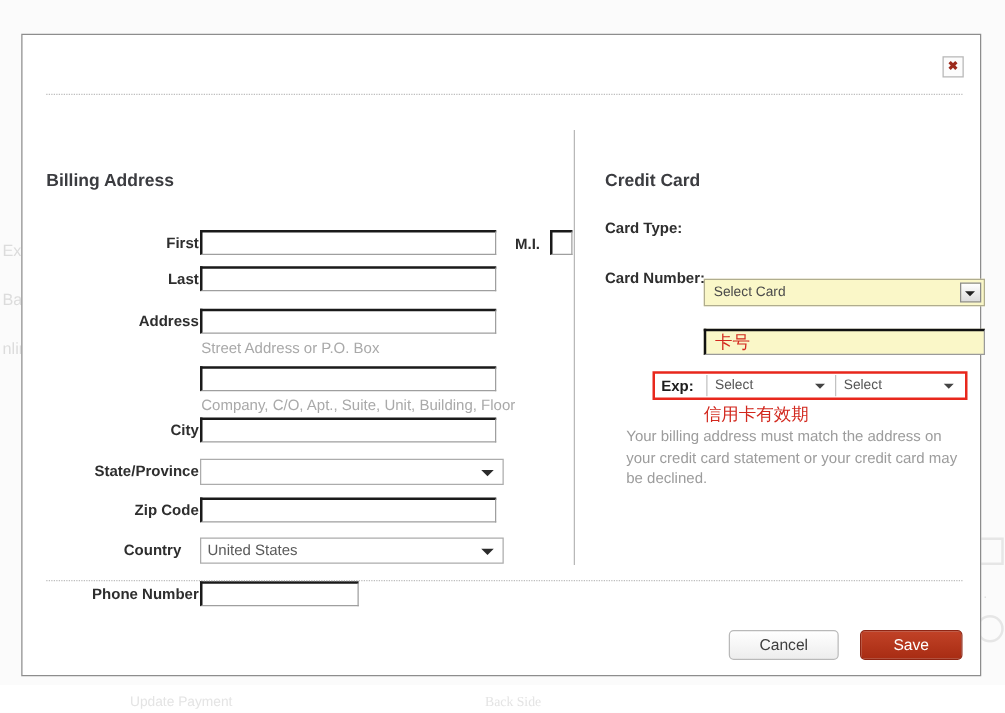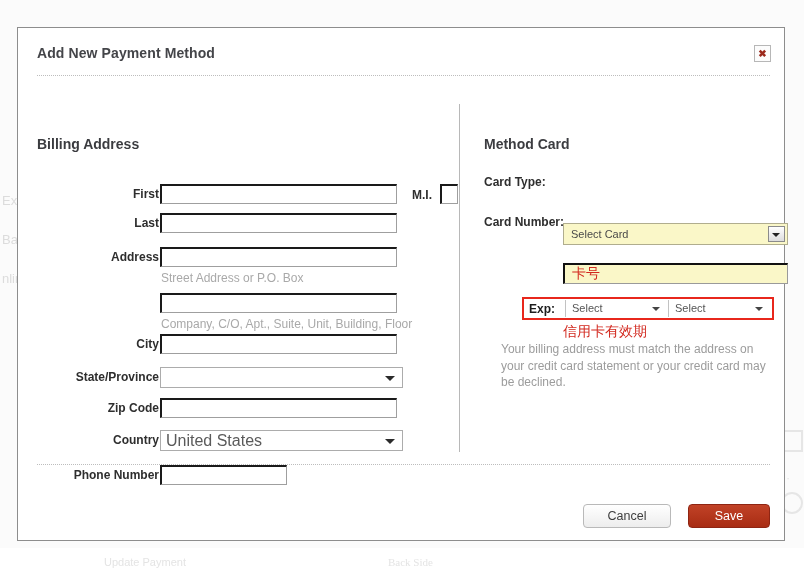--- a/index.html
+++ b/index.html
@@ -174,21 +174,21 @@
     color: #a9a9a9;
     white-space: nowrap;
   }
   .select-input {
     position: absolute;
     height: 21px;
     border: 1px solid #acacac;
     background: #ffffff;
     box-sizing: border-box;
     font-family: "Liberation Sans", sans-serif;
-    font-size: 16px;
+    font-size: 12px;
     color: #5a5a5a;
     padding-left: 5px;
     line-height: 19px;
     cursor: pointer;
   }
   .arrow-down {
     position: absolute;
     right: 7px;
     top: 50%;
     margin-top: -2px;
@@ -389,30 +389,29 @@
 
   <div id="bg-bottom-strip">
     <div class="bg-bottom-text" style="left:104px;">Update Payment</div>
     <div class="bg-bottom-text" style="left:388px;font-family:Liberation Serif, serif;">Back Side</div>
   </div>
 </div>
 
 <div id="modal">
 
   <div id="modal-header">
-    <div id="modal-title">Add New Payment Method</div>
     <div id="close-button">✖</div>
   </div>
   <div id="header-divider"></div>
 
   <div id="modal-body">
     <div id="col-divider"></div>
 
     <div class="section-title" id="billing-title">Billing Address</div>
-    <div class="section-title" id="credit-title">Method Card</div>
+    <div class="section-title" id="credit-title">Credit Card</div>
 
     <div id="billing-form">
 
       <div class="form-row" style="left:0; top:108px; width:440px;">
         <div class="field-label" style="right:299px;">First</div>
         <input class="text-input" style="left: 142px; width: 237px;" value="">
         <div class="field-label" style="right:26px; top:4px;">M.I.</div>
         <input class="text-input" style="left: 422px; width: 18px;" value="">
       </div>
 
@@ -444,21 +443,21 @@
           <span class="arrow-down"></span>
         </div>
       </div>
 
       <div class="form-row" style="left:0; top:322px; width:440px;">
         <div class="field-label" style="right:299px;">Zip Code</div>
         <input class="text-input" style="left: 142px; width: 237px;" value="">
       </div>
 
       <div class="form-row" style="left:0; top:354px; width:440px;">
-        <div class="field-label" style="right:299px;margin-left:45px;">Country</div>
+        <div class="field-label" style="right:313px;margin-left:45px;">Country</div>
         <div class="select-input" style="left:142px; width:243px;">
           <span>United States</span>
           <span class="arrow-down"></span>
         </div>
       </div>
 
       <div class="form-row" style="left:0; top:389px; width:440px;">
         <div class="field-label" style="right:299px;">Phone Number</div>
         <input class="text-input" style="left: 142px; width: 127px;" value="">
       </div>

